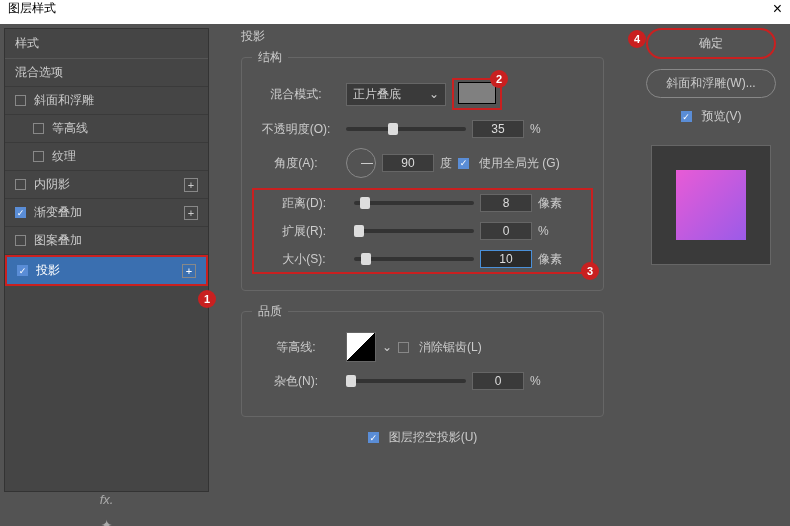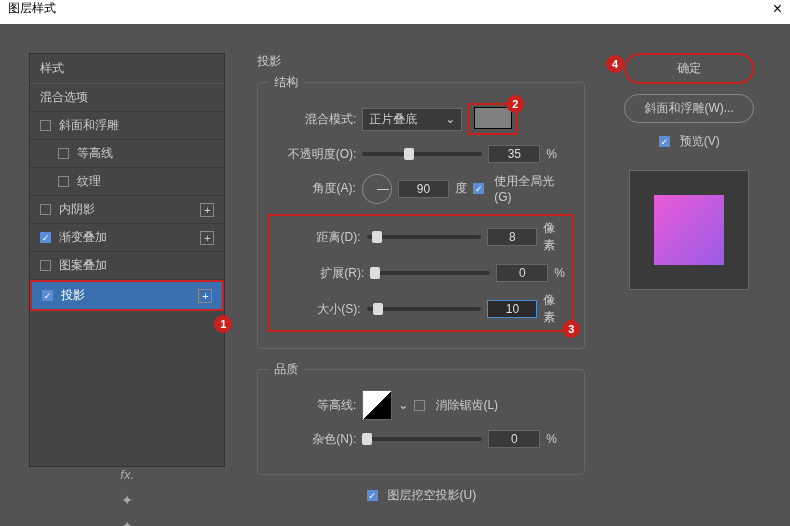--- a/index.html
+++ b/index.html
@@ -1,36 +1,36 @@
 <!DOCTYPE html>
 <html><head>
 <meta charset="utf-8">
 <style>
 * { margin:0; padding:0; box-sizing:border-box; font-family:"Microsoft YaHei",sans-serif; }
 body { background:#535353; width:790px; height:526px; overflow:hidden; color:#ccc; font-size:12px; }
 .titlebar { background:#fff; height:24px; display:flex; justify-content:space-between; padding:0 8px; color:#000; }
 .titlebar .close { font-size:16px; cursor:pointer; }
-.main { display:flex; height:calc(100% - 24px); background:#535353; padding:29px; gap:24px; }
+.main { display:flex; height:calc(100% - 24px); background:#535353; padding:4px; gap:24px; }
 .left-col { width:205px; display:flex; flex-direction:column; }
 .styles-list { flex:1; background:#454545; border:1px solid #333; }
 .style-header { padding:6px 10px; border-bottom:1px solid #555; }
 .style-item { display:flex; align-items:center; padding:5px 10px; border-bottom:1px solid #3a3a3a; position:relative; }
 .style-item.sub { padding-left:28px; }
 .style-item .cb { width:11px; height:11px; border:1px solid #888; margin-right:8px; display:flex; align-items:center; justify-content:center; font-size:9px; }
 .style-item .cb.checked { background:#5a8dd6; color:#fff; border-color:#5a8dd6; }
 .style-item .plus { margin-left:auto; width:14px; height:14px; border:1px solid #888; display:flex; align-items:center; justify-content:center; font-size:11px; }
 .style-item.selected { background:#3a6fb0; color:#fff; border:2px solid #c92020; }
 .bottom-bar { height:30px; display:flex; align-items:center; gap:10px; padding:0 8px; color:#aaa;flex-direction:column; }
 .bottom-bar .spacer { flex:1; }
 .center-col { flex:1; padding:0 8px; }
 .section-title { margin-bottom:4px; }
 fieldset { border:1px solid #666; border-radius:4px; padding:12px 10px 16px; margin-bottom:12px; }
 fieldset legend { padding:0 6px; }
 .row { display:flex; align-items:center; margin-bottom:10px; gap:6px; }
-.row .label { width:88px; text-align:right; }
+.row .label { width:88px; text-align:center; }
 .select { background:#3a3a3a; border:1px solid #666; padding:2px 6px; width:100px; display:flex; justify-content:space-between; align-items:center; }
 .swatch { width:38px; height:22px; background:#808080; border:1px solid #000; }
 .swatch-wrap { border:2px solid #c92020; padding:2px 4px 4px 4px; }
 .slider { position:relative; width:120px; height:4px; background:#333; border-radius:2px; }
 .slider .thumb { position:absolute; top:-4px; width:10px; height:12px; background:#ddd; border-radius:2px; }
 .num { width:52px; background:#3a3a3a; border:1px solid #666; text-align:center; padding:1px 0; color:#ddd; }
 .num.hl { border:1px solid #4a90d9; background:#2a2a2a; }
 .angle-dial { width:30px; height:30px; border:1px solid #888; border-radius:50%; position:relative; }
 .angle-dial::after { content:''; position:absolute; width:12px; height:1px; background:#ccc; top:14px; left:14px; }
 .cb2 { width:11px; height:11px; border:1px solid #888; display:inline-flex; align-items:center; justify-content:center; font-size:9px; margin-right:4px; }

